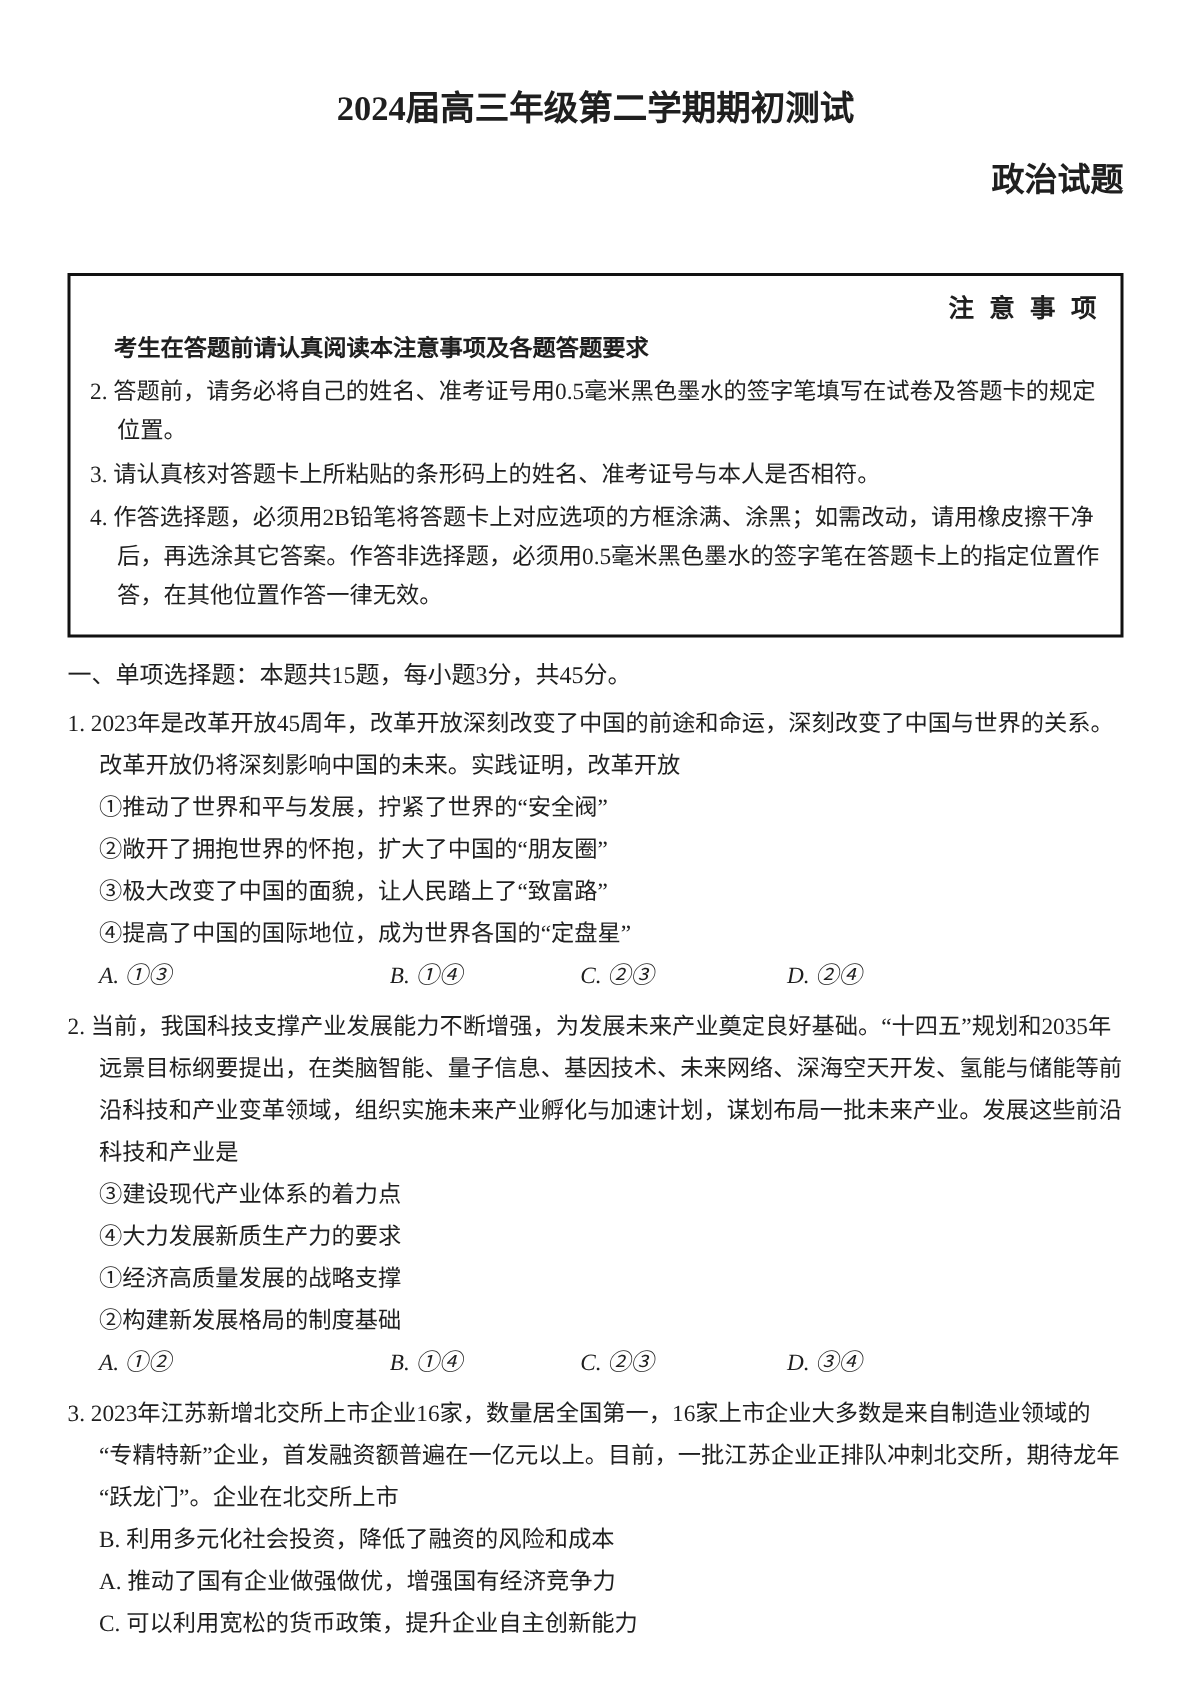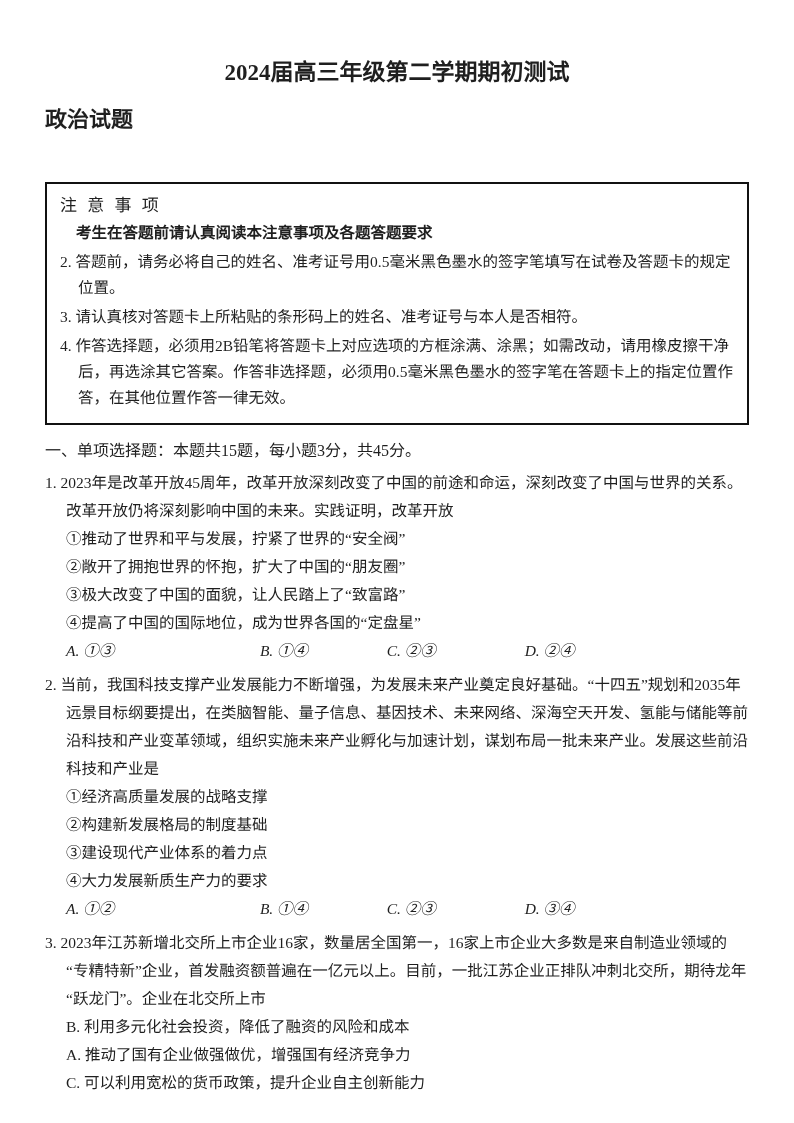--- a/index.html
+++ b/index.html
@@ -6,24 +6,24 @@
   html, body { width: 794px; height: 1123px; }
   body {
     background: #ffffff;
     color: #1f1f1f;
     font-family: "Liberation Serif", "DejaVu Serif", serif;
     overflow: hidden;
   }
   .page { width: 794px; height: 1123px; padding: 56px 45px 0 45px; }
 
   .title    { text-align: center; font-weight: bold; font-size: 23px; line-height: 34px; }
-  .subtitle { text-align: left; font-weight: bold; font-size: 22px; line-height: 32px; margin-top: 14px; }
+  .subtitle { text-align: right; font-weight: bold; font-size: 22px; line-height: 32px; margin-top: 14px; }
 
   .notice-box { margin-top: 46px; border: 2px solid #111; padding: 8px 13px 12px 13px; }
-  .notice-heading { text-align: left; font-weight: normal; font-size: 17px; line-height: 27px; letter-spacing: 3px; }
+  .notice-heading { text-align: right; font-weight: bold; font-size: 17px; line-height: 27px; letter-spacing: 3px; }
   .notice-intro { font-weight: bold; font-size: 15.5px; line-height: 26px; padding-left: 16px; margin-top: 1px; }
   .notice-item { font-size: 15.5px; line-height: 26px; margin-top: 3px; padding-left: 18px; text-indent: -18px; }
 
   .section-heading { margin-top: 12px; font-weight: normal; font-size: 16px; line-height: 28px; }
 
   .question { margin-top: 4px; font-size: 15.5px; line-height: 28px; padding-left: 21px; }
   .question.gap { margin-top: 6px; }
   .stem { text-indent: -21px; }
 
   .choices .c { display: inline-block; font-style: italic; }
@@ -61,26 +61,26 @@
       <span class="c c1">A. ①③</span>
       <span class="c c2">B. ①④</span>
       <span class="c c3">C. ②③</span>
       <span class="c c4">D. ②④</span>
     </div>
   </div>
 
   <div class="question gap">
     <div class="stem">2. 当前，我国科技支撑产业发展能力不断增强，为发展未来产业奠定良好基础。“十四五”规划和2035年远景目标纲要提出，在类脑智能、量子信息、基因技术、未来网络、深海空天开发、氢能与储能等前沿科技和产业变革领域，组织实施未来产业孵化与加速计划，谋划布局一批未来产业。发展这些前沿科技和产业是</div>
     <div class="pair-row">
+      <span class="p">③建设现代产业体系的着力点</span>
+      <span class="p">④大力发展新质生产力的要求</span>
+    </div>
+    <div class="pair-row">
       <span class="p">①经济高质量发展的战略支撑</span>
       <span class="p">②构建新发展格局的制度基础</span>
-    </div>
-    <div class="pair-row">
-      <span class="p">③建设现代产业体系的着力点</span>
-      <span class="p">④大力发展新质生产力的要求</span>
     </div>
     <div class="choices">
       <span class="c c1">A. ①②</span>
       <span class="c c2">B. ①④</span>
       <span class="c c3">C. ②③</span>
       <span class="c c4">D. ③④</span>
     </div>
   </div>
 
   <div class="question gap">

